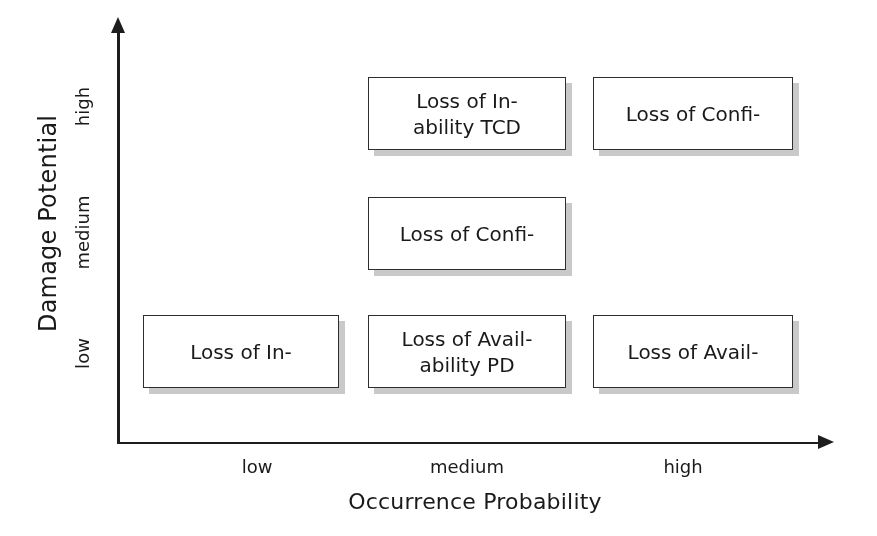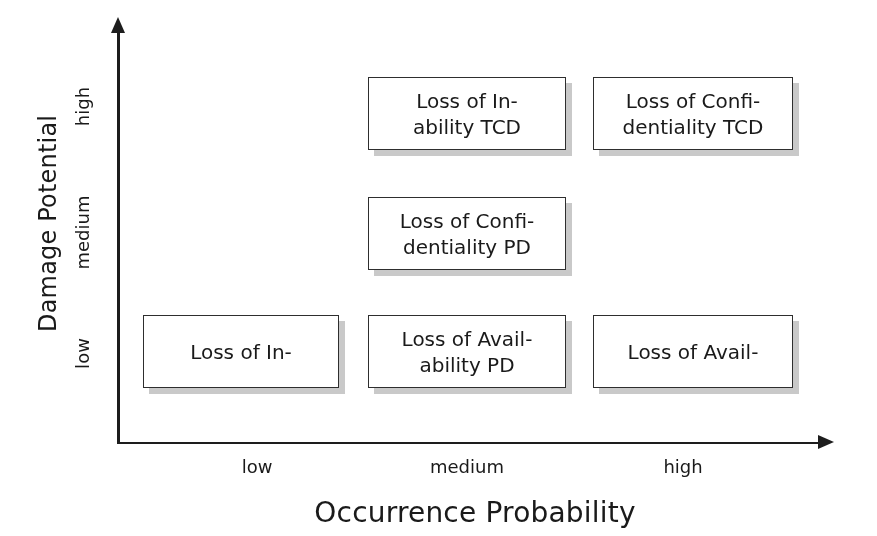--- a/index.html
+++ b/index.html
@@ -66,24 +66,23 @@
     transform: rotate(-90deg);
     transform-origin: center center;
     white-space: nowrap;
   }
   #x-axis-title {
     position: absolute;
     left: 275px;
     top: 489px;
     width: 400px;
     text-align: center;
-    font-size: 28px;
+    font-size: 22px;
     letter-spacing: 0.2px;
     white-space: nowrap;
-    margin-top: 7px;
   }
 
   
   .tick-y {
     position: absolute;
     width: 120px;
     text-align: center;
     font-size: 18px;
     white-space: nowrap;
     transform: rotate(-90deg);
@@ -138,26 +137,24 @@
   <div class="tick-x" style="left:397px;">medium</div>
   <div class="tick-x" style="left:613px;">high</div>
 
   <div class="cell-box" style="left:368px; top:77px; width:198px; height:73px;">
     <span class="ln">Loss of In-</span>
     <span class="ln">ability TCD</span>
   </div>
 
   <div class="cell-box" style="left:593px; top:77px; width:200px; height:73px;">
     <span class="ln">Loss of Confi-</span>
-    <span class="ln">dentiality TCD</span>
   </div>
 
   <div class="cell-box" style="left:368px; top:197px; width:198px; height:73px;">
     <span class="ln">Loss of Confi-</span>
-    <span class="ln">dentiality PD</span>
   </div>
 
   <div class="cell-box" style="left:143px; top:315px; width:196px; height:73px;">
     <span class="ln">Loss of In-</span>
   </div>
 
   <div class="cell-box" style="left:368px; top:315px; width:198px; height:73px;">
     <span class="ln">Loss of Avail-</span>
     <span class="ln">ability PD</span>
   </div>

